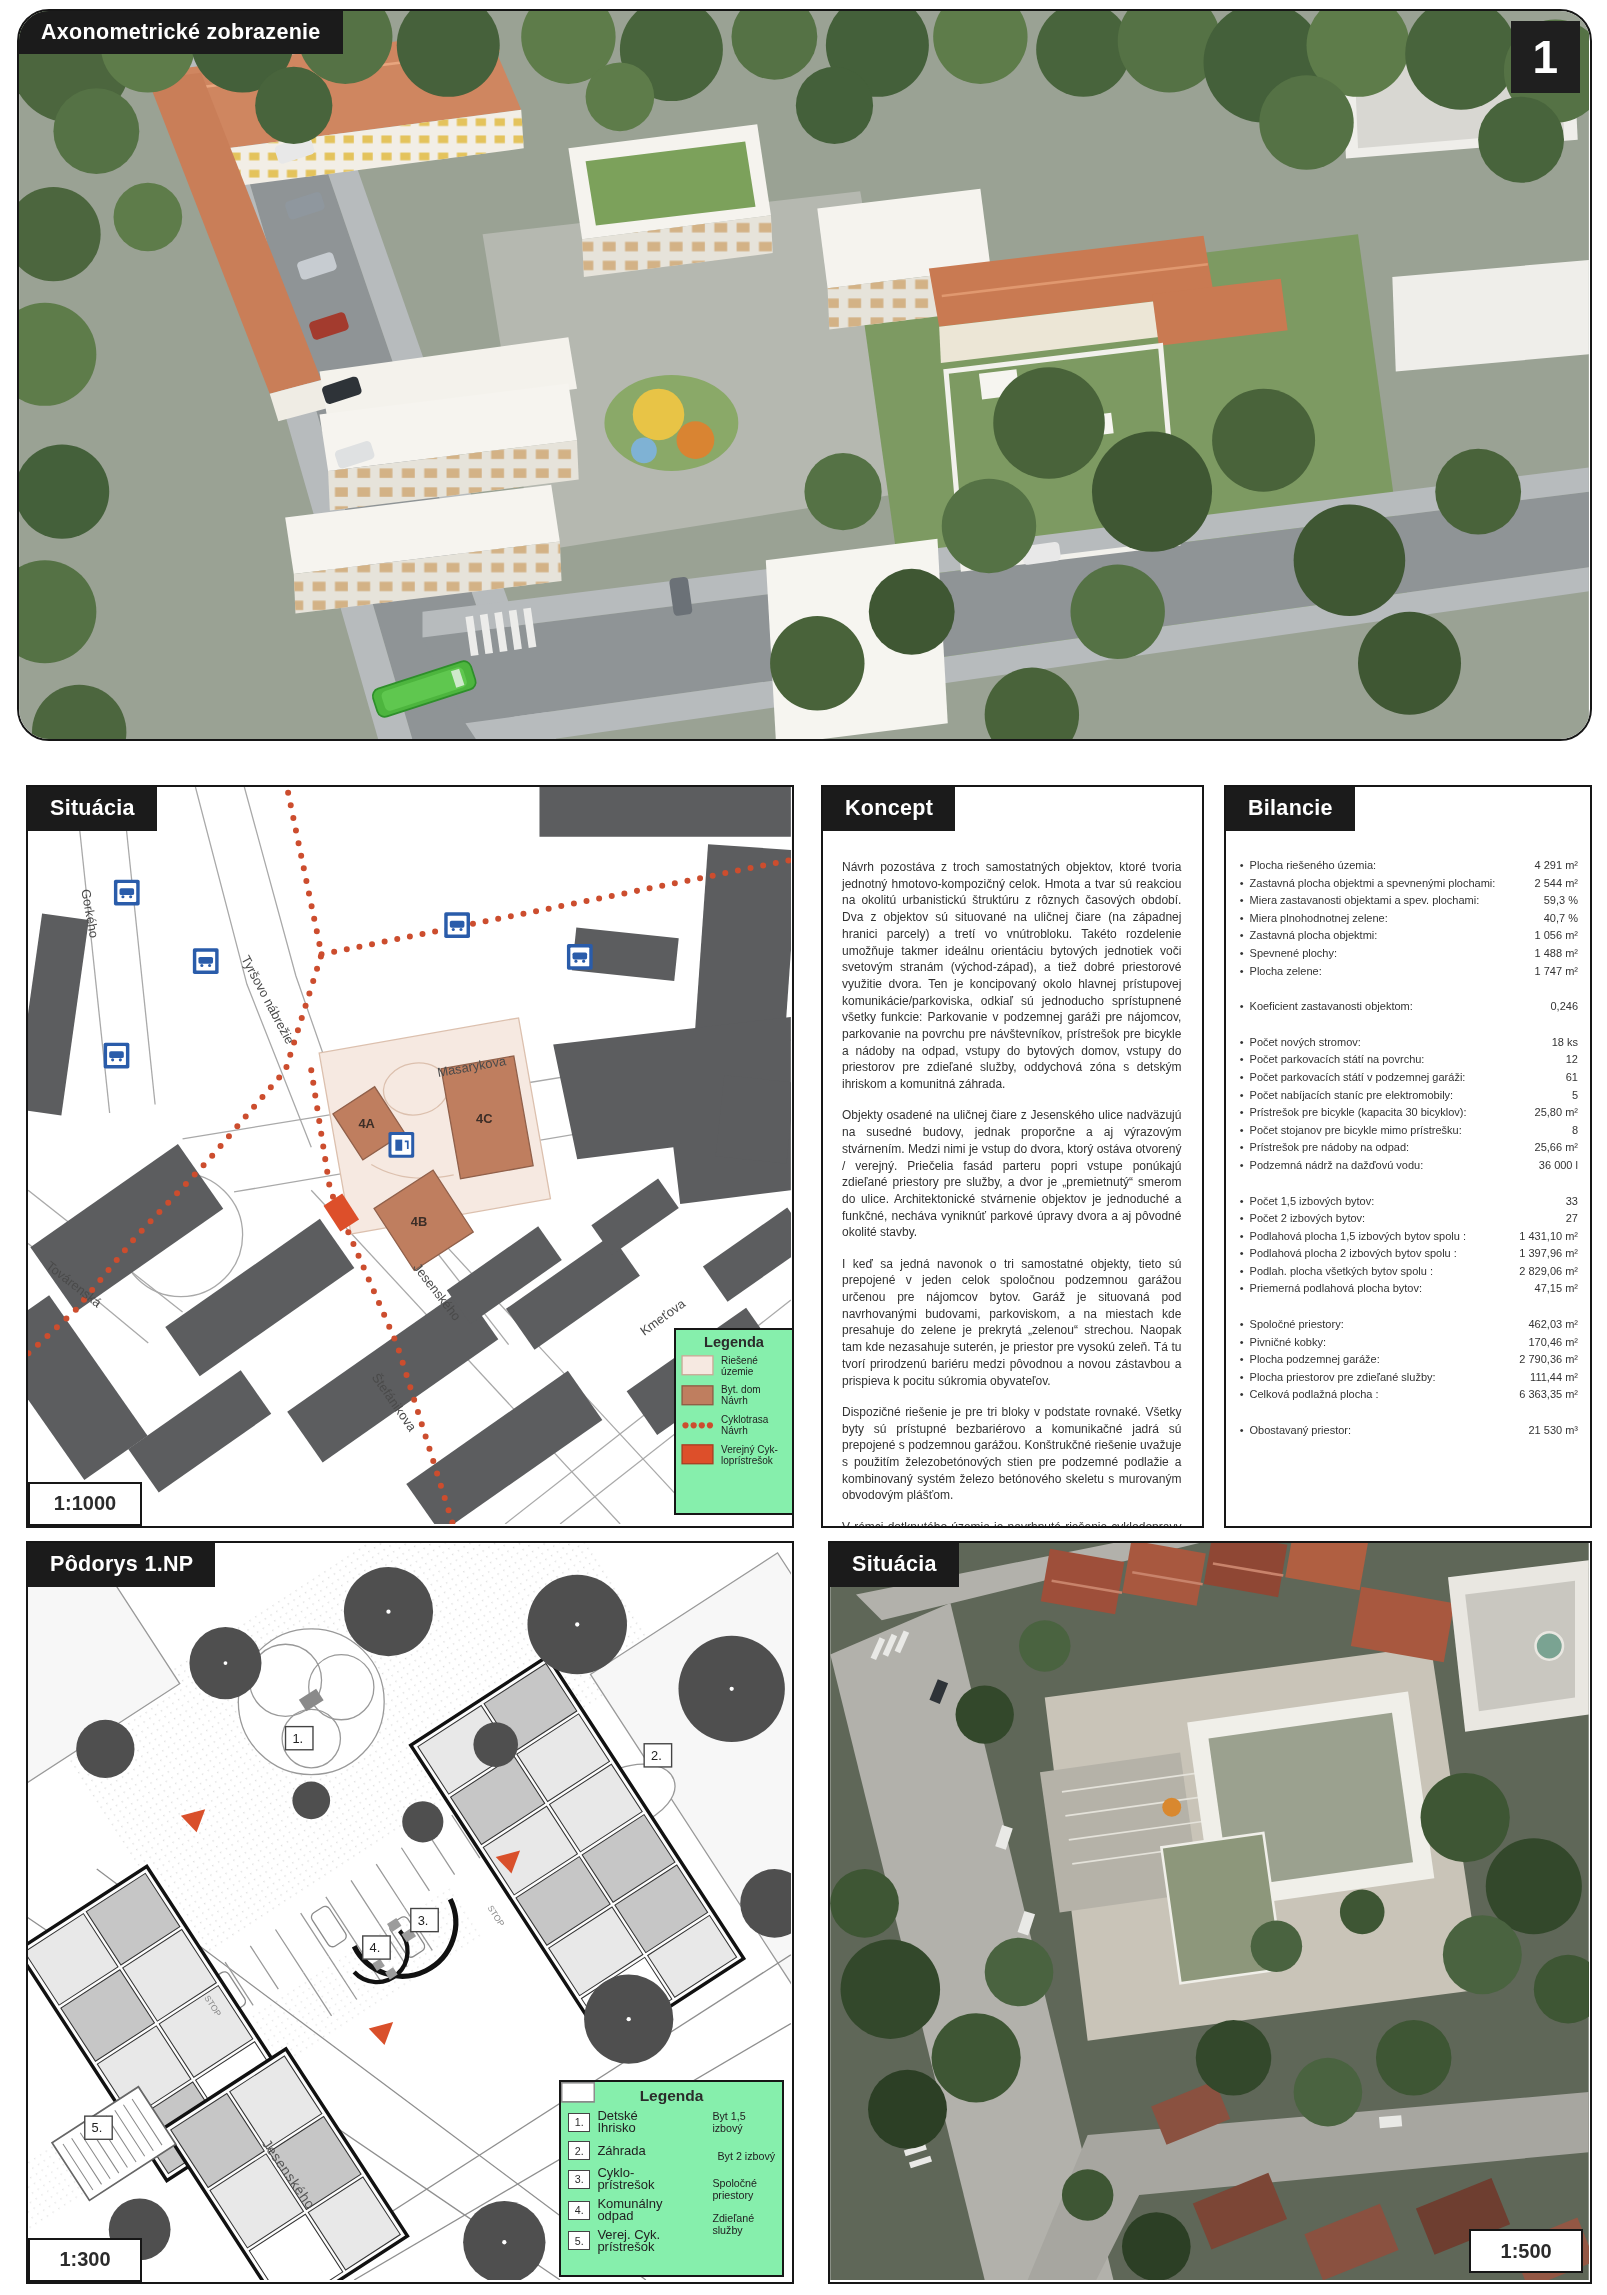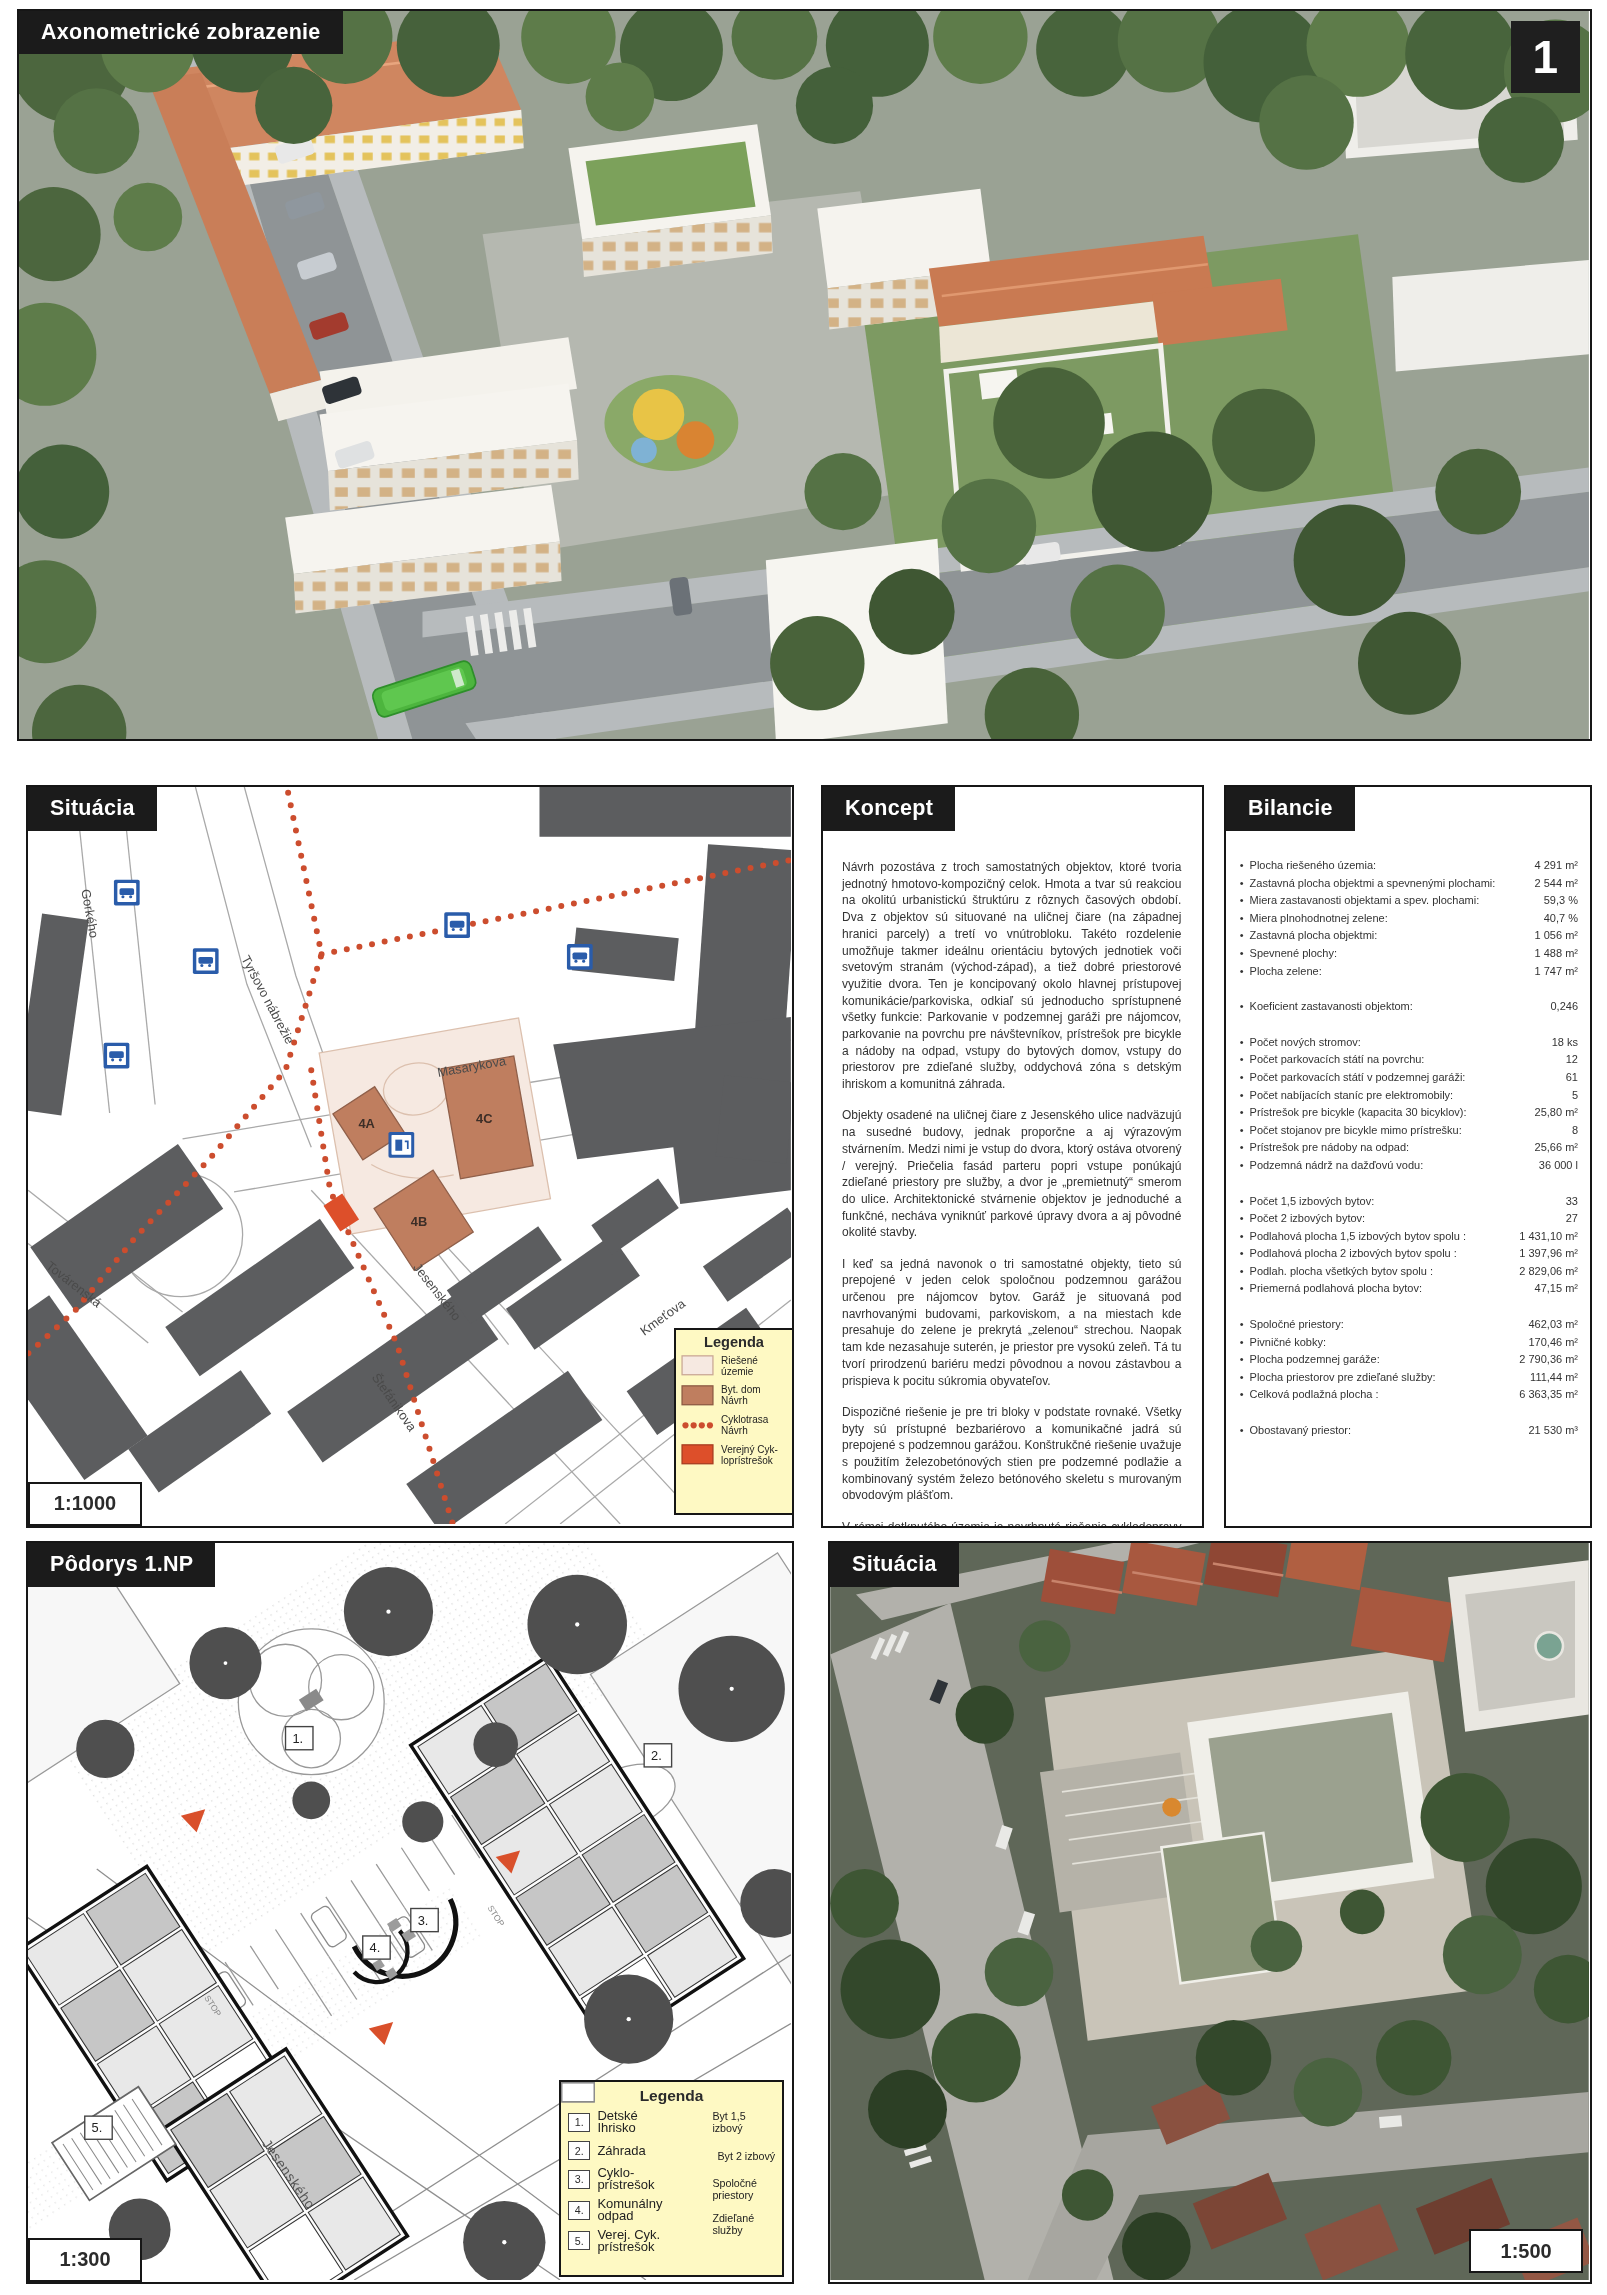--- a/index.html
+++ b/index.html
@@ -14,21 +14,21 @@
   .koncept-body{position:absolute;left:0;top:0;right:0;padding:72px 20.6px 0 19px;}
   .koncept-body p{font-size:12px;line-height:16.7px;text-align:justify;margin:0 0 14.6px 0;color:#333;}
   
   .bilancie-body{position:absolute;left:0;top:0;right:0;padding:70px 12px 0 13.7px;}
   .brow{display:flex;font-size:11px;line-height:17.6px;color:#333;}
   .brow::before{content:"•";margin-right:6px;}
   .brow .bl{flex:1;}
   .brow .bv{white-space:nowrap;padding-left:5.2px;text-align:right;}
   .brow.gap{margin-top:18px;}
   
-  .legendbox{position:absolute;background:#fef9c3;border:2.6px solid #161616;box-sizing:border-box;z-index:6;}
+  .legendbox{position:absolute;background:#86efac;border:2.6px solid #161616;box-sizing:border-box;z-index:6;}
   .legendbox .ltitle{font-weight:bold;text-align:center;}
   .map-legend{left:646px;top:541px;width:120px;height:187px;padding:4.3px 5.2px;}
   .map-legend .ltitle{font-size:14.6px;margin-bottom:4.3px;}
   .lrow{display:flex;align-items:center;margin-bottom:7.7px;}
   .lrow .lsw{flex:0 0 auto;margin-right:6.9px;position:relative;width:33px;height:20.6px;}
   .lrow .lsw svg{position:static;}
   .lrow .llab{font-size:10px;line-height:11px;color:#222;}
   .plan-legend{left:531px;top:537px;width:225px;height:197px;padding:5.2px 6.9px;}
   .plan-legend .ltitle{font-size:15.5px;margin-bottom:5.2px;}
   .plan-legend .cols{display:flex;}
@@ -36,21 +36,21 @@
   .nrow{display:flex;align-items:center;margin-bottom:6.9px;}
   .nrow .nbox{flex:0 0 auto;width:20.6px;height:17px;border:1.3px solid #444;font-size:10.7px;display:flex;align-items:center;justify-content:center;margin-right:6.9px;background:#fff;}
   .nrow .nlab{font-size:13px;line-height:12px;color:#222;}
   .srow{display:flex;align-items:center;margin-bottom:11px;justify-content:space-between;}
   .srow .lsw{flex:0 0 auto;margin-right:6.9px;width:34px;height:20.6px;}
   .srow .slab{font-size:10.7px;line-height:12px;color:#222;}
 </style>
 </head>
 <body>
 
-<div class="panel" style="left:17px;top:8.6px;width:1575px;height:732px;">
+<div class="panel" style="left:17px;top:8.6px;width:1575px;height:732px;border-radius:32px;">
   <svg width="1570" height="763" viewBox="0 0 1829 889">
     <defs>
       <pattern id="winp" width="26" height="22" patternUnits="userSpaceOnUse">
           <rect x="4" y="5" width="15" height="11" fill="#d3b286"></rect>
         </pattern>
       <pattern id="winy" width="22" height="20" patternUnits="userSpaceOnUse">
           <rect x="4" y="5" width="12" height="9" fill="#e4c35c"></rect>
         </pattern>
     </defs>
     <rect width="1829" height="889" fill="#9aa294"></rect>

